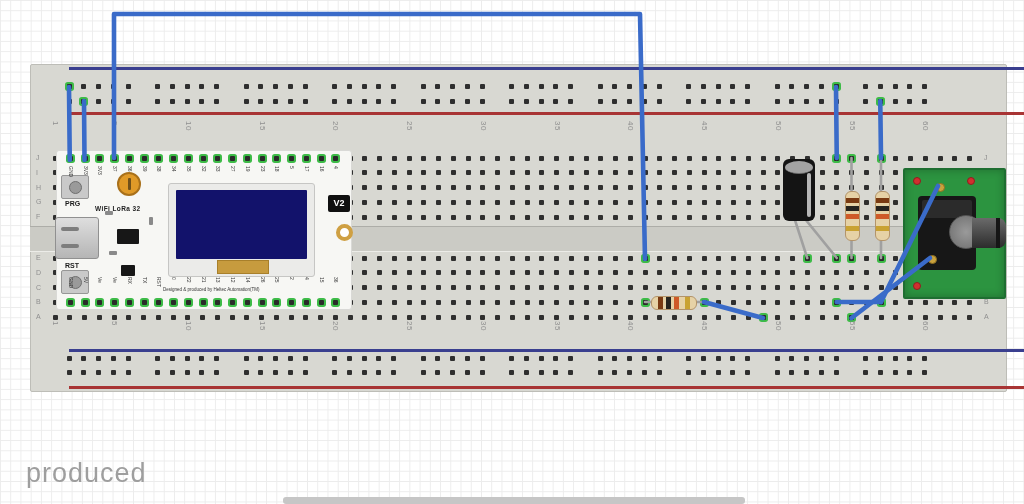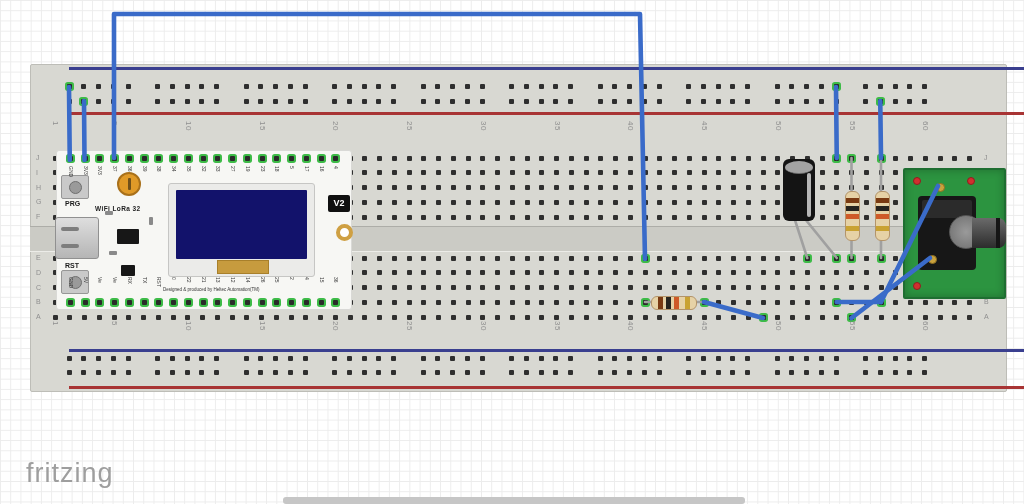--- a/index.html
+++ b/index.html
@@ -1137,15 +1137,15 @@
       <polyline points="84.5,160 84,101" fill="none" stroke="#3a6bc9" stroke-width="4.6" stroke-linecap="round" stroke-linejoin="round"></polyline>
       <polyline points="114,158 114,14 640,14 645,259" fill="none" stroke="#3a6bc9" stroke-width="4.6" stroke-linecap="round" stroke-linejoin="round"></polyline>
       <polyline points="836,87 836.75,158" fill="none" stroke="#3a6bc9" stroke-width="4.6" stroke-linecap="round" stroke-linejoin="round"></polyline>
       <polyline points="880.25,101 881,158" fill="none" stroke="#3a6bc9" stroke-width="4.6" stroke-linecap="round" stroke-linejoin="round"></polyline>
       <polyline points="704,302 763,318" fill="none" stroke="#3a6bc9" stroke-width="4.6" stroke-linecap="round" stroke-linejoin="round"></polyline>
       <polyline points="836.75,302 881,302" fill="none" stroke="#3a6bc9" stroke-width="4.6" stroke-linecap="round" stroke-linejoin="round"></polyline>
       <polyline points="881,302 938,186" fill="none" stroke="#3a6bc9" stroke-width="4.6" stroke-linecap="round" stroke-linejoin="round"></polyline>
       <polyline points="851.5,318 930,258" fill="none" stroke="#3a6bc9" stroke-width="4.6" stroke-linecap="round" stroke-linejoin="round"></polyline>
     </svg>
 
-  <div id="logo">fritzing</div>
+  <div id="logo">produced</div>
   <div id="hscroll"></div>
 </div>
 
 </body></html>

